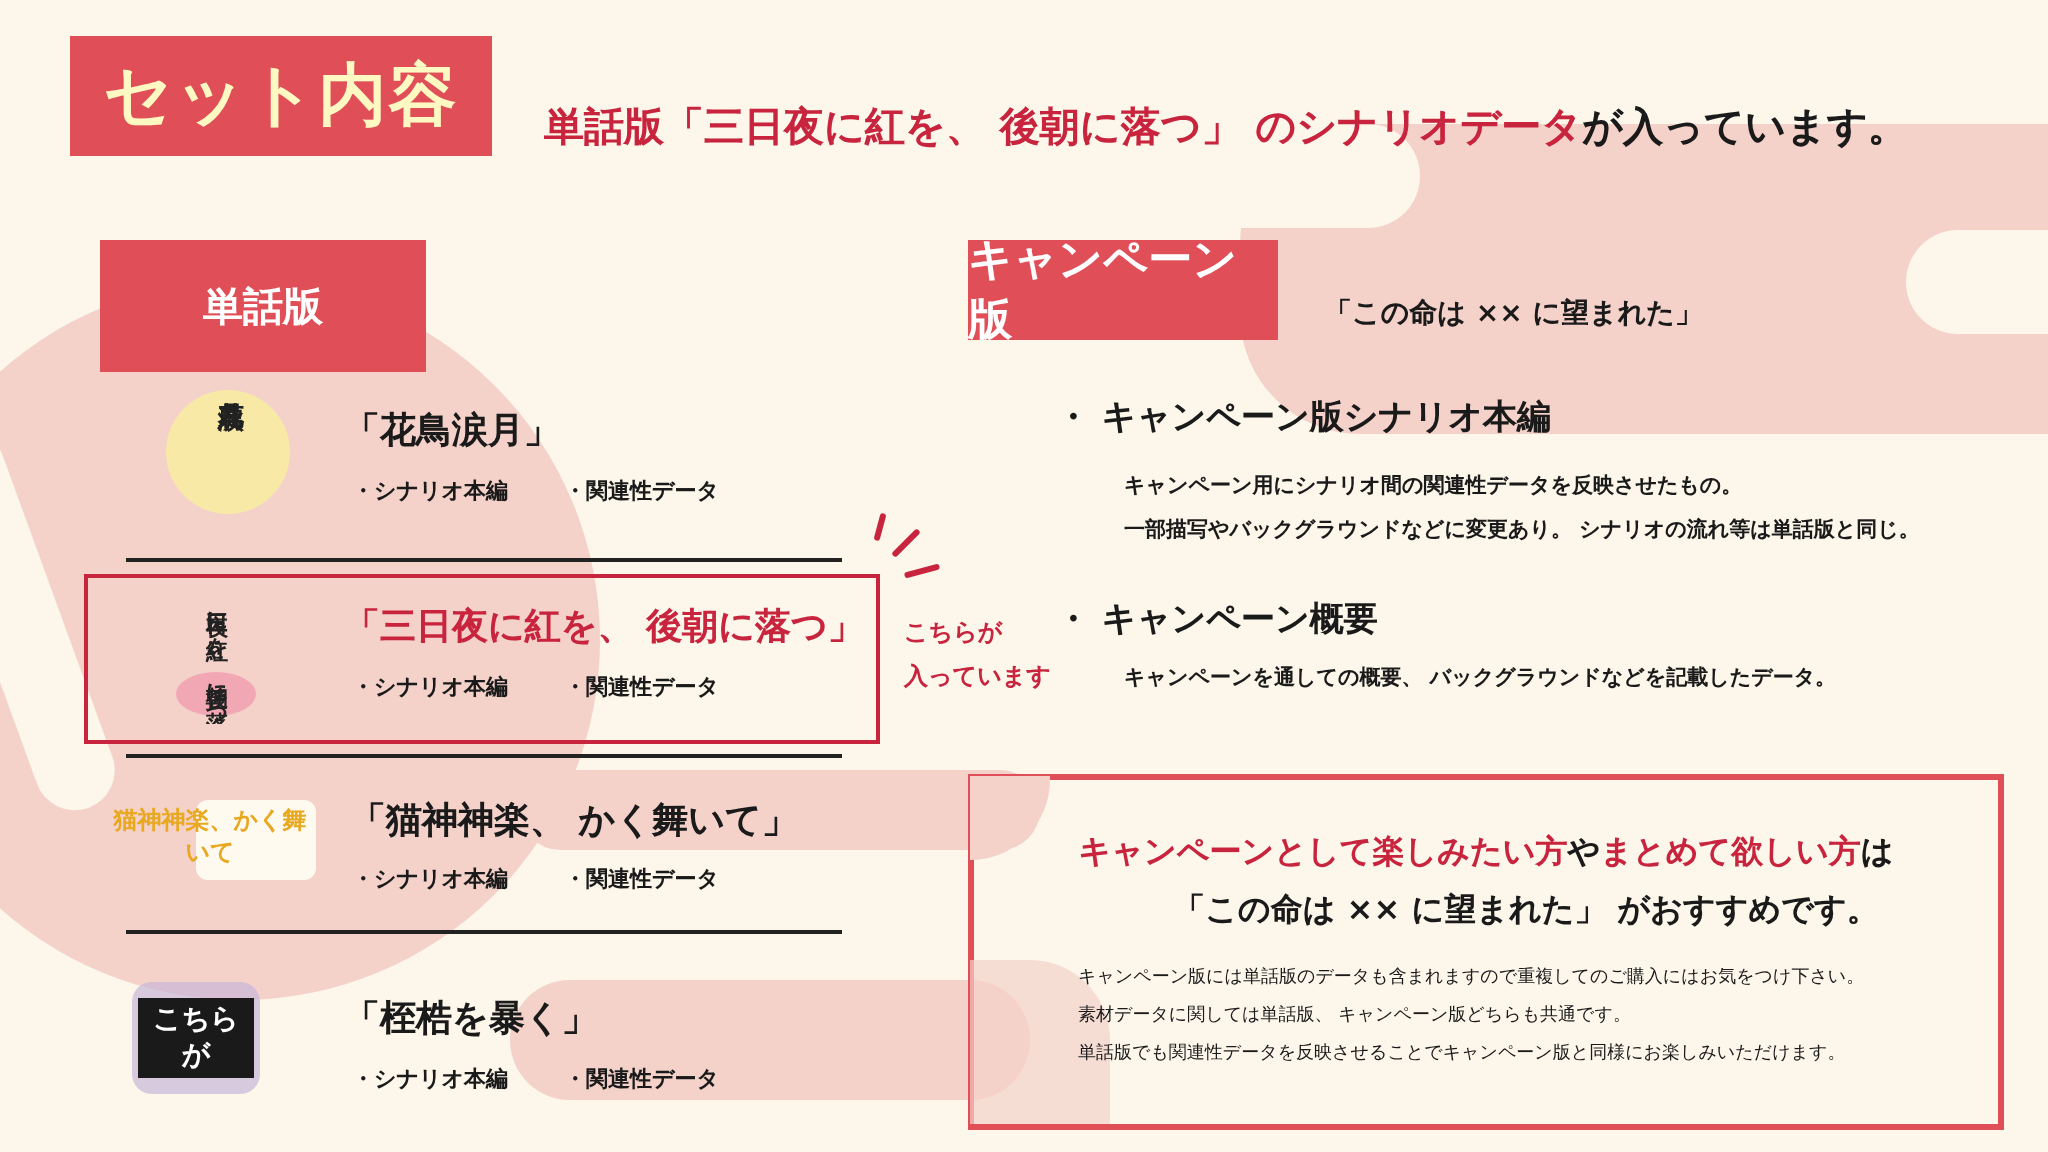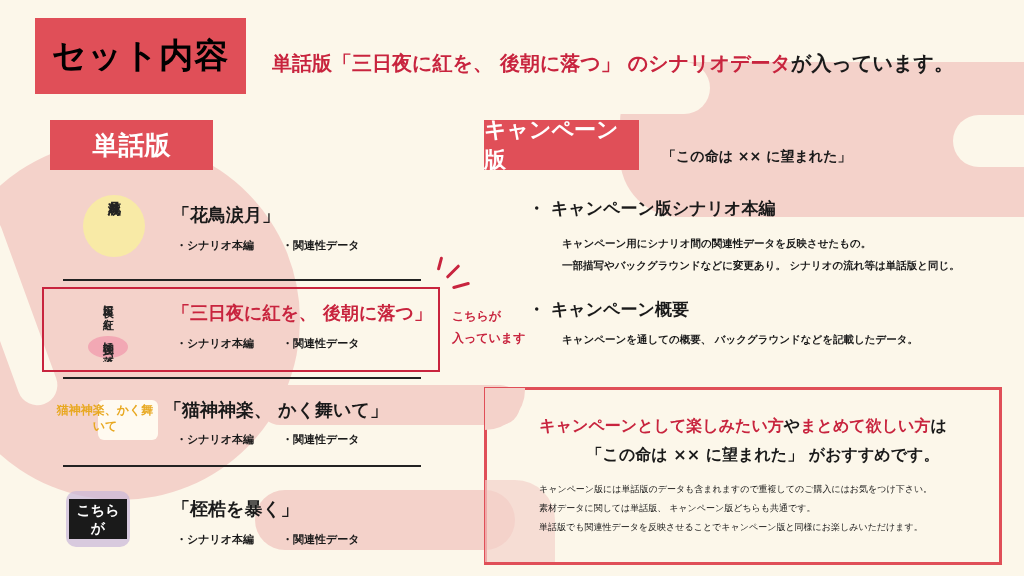--- a/index.html
+++ b/index.html
@@ -9,34 +9,34 @@
       background: #fcf7ea;
       font-family: "DejaVu Sans", "Liberation Sans", sans-serif;
       color: #1a1a1a;
       font-weight: bold;
     }
     .bg { position: absolute; background: #f4d2ca; }
     .bg-cream { position: absolute; background: #fcf7ea; }
     .abs { position: absolute; }
 
     .title-box {
-      left: 35px; top: 18px; width: 211px; height: 76px;
-      background: #e04f58; color: #000000;
+      left: 35px; top: 18px; width: 211px; height: 60px;
+      background: #e04f58; color: #fef9c3;
       font-size: 34px; display: flex; align-items: center; justify-content: center;
       letter-spacing: 1px;
     }
     .headline {
       left: 272px; top: 50px; font-size: 20px; white-space: nowrap;
     }
     .headline .red { color: #c8243e; }
 
     .sec-label {
       background: #e04f58; color: #fff; display: flex; align-items: center; justify-content: center;
     }
-    .single-label { left: 50px; top: 120px; width: 163px; height: 50px; font-size: 26px; }
+    .single-label { left: 50px; top: 120px; width: 163px; height: 66px; font-size: 20px; }
     .campaign-label { left: 484px; top: 120px; width: 155px; height: 50px; font-size: 22px; }
     .campaign-title { left: 662px; top: 148px; font-size: 14px; white-space: nowrap; }
 
     .scenario-title { font-size: 18px; white-space: nowrap; }
     .scenario-items { font-size: 11px; white-space: nowrap; }
     .scenario-items span { margin-right: 28px; }
     .divider { height: 2px; background: #222; }
 
     .highlight-box {
       left: 42px; top: 287px; width: 398px; height: 85px;
@@ -104,21 +104,21 @@
 <div class="spark" style="left:452px; top:284px; width:18px; transform:rotate(-15deg);"></div>
 <div class="abs here-note">
   <div>こちらが</div>
   <div>入っています</div>
 </div>
 
 <div class="cover" style="left:52px; top:392px; width:106px; height:52px;">
   <div style="position:absolute; right:0; top:8px; width:60px; height:40px; background:#fffaf0; border-radius:6px;"></div>
   <div style="position:relative; font-size:12px; color:#e8a820; line-height:16px; width:100px; text-align:center;">猫神神楽、かく舞いて</div>
 </div>
-<div class="abs scenario-title" style="left:164px; top:398px;">「猫神神楽、 かく舞いて」</div>
+<div class="abs scenario-title" style="left:175px; top:398px;">「猫神神楽、 かく舞いて」</div>
 <div class="abs scenario-items" style="left:176px; top:432px;">
   <span>・シナリオ本編</span><span>・関連性データ</span>
 </div>
 <div class="abs divider" style="left:63px; top:465px; width:358px;"></div>
 
 <div class="cover" style="left:62px; top:487px; width:72px; height:64px;">
   <div style="position:absolute; inset:4px; background:#c9b6d8; border-radius:10px; opacity:0.7;"></div>
   <div style="position:relative; font-size:14px; font-family:'DejaVu Serif',serif; color:#fff; background:#1a1a1a; padding:2px 4px; width:58px; text-align:center; line-height:18px;">こちらが</div>
 </div>
 <div class="abs scenario-title" style="left:172px; top:497px;">「桎梏を暴く」</div>

